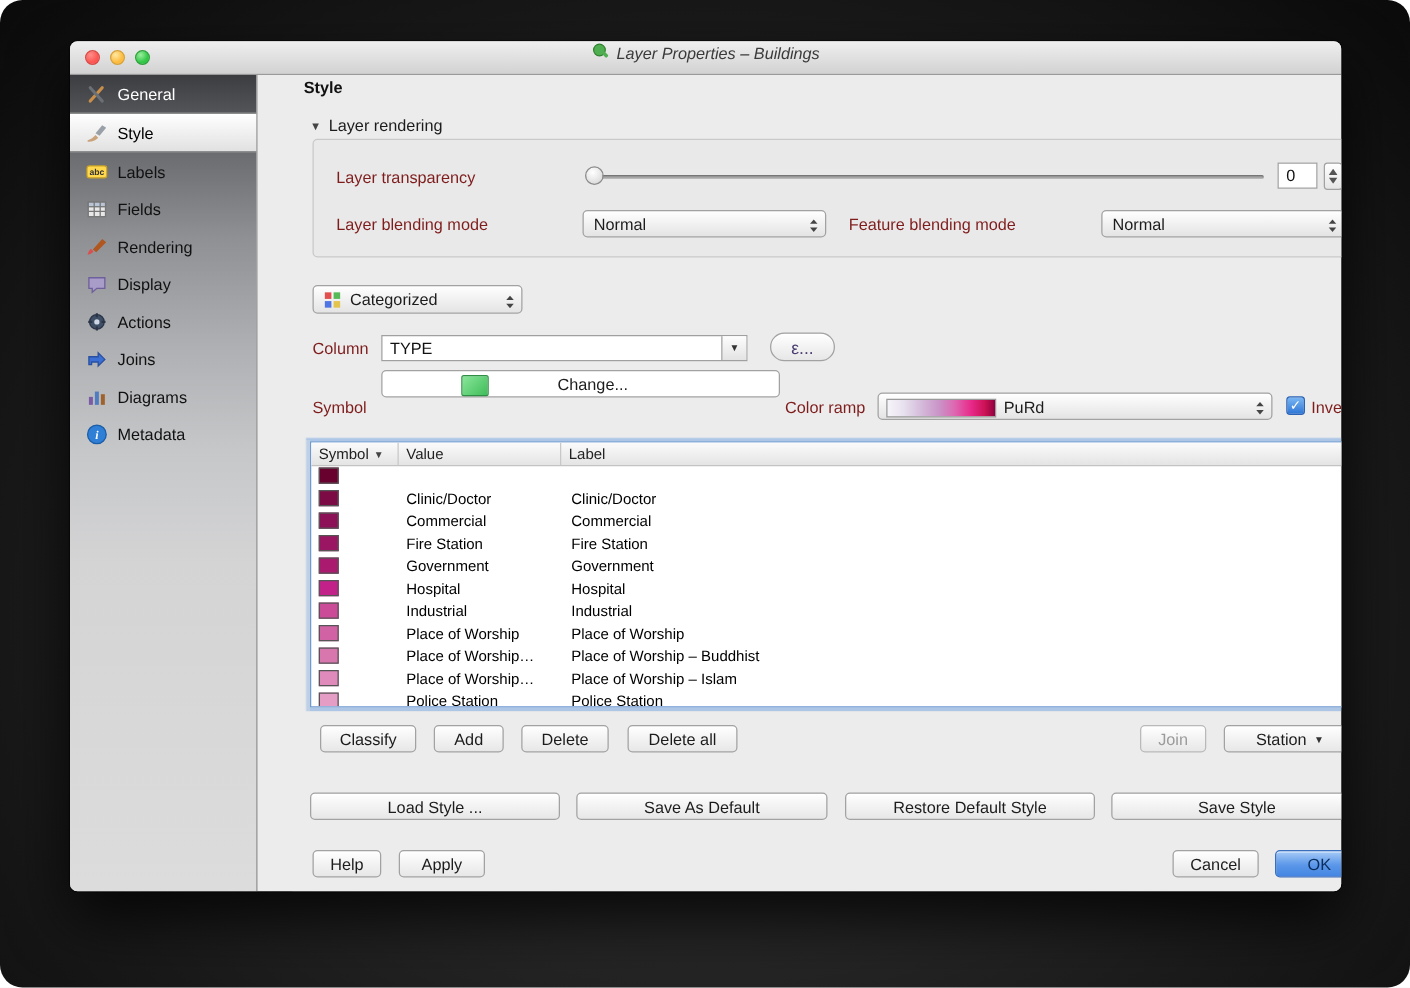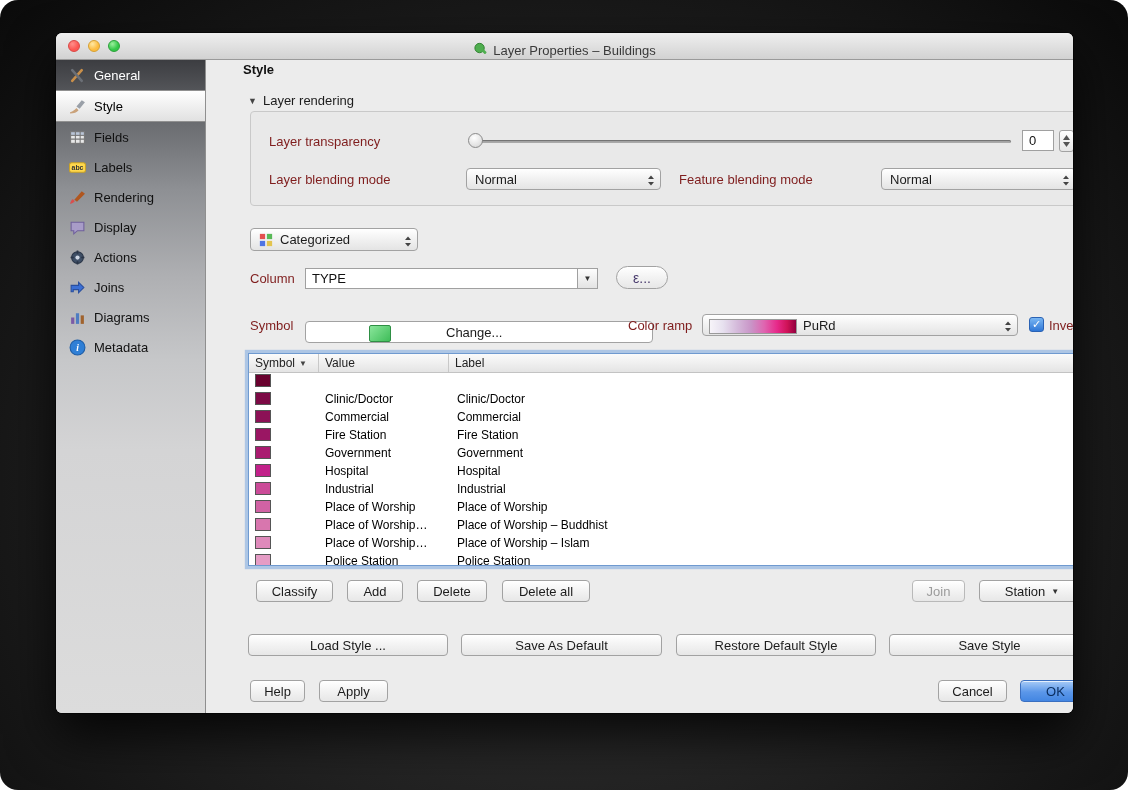--- a/index.html
+++ b/index.html
@@ -3,21 +3,21 @@
 <meta charset="utf-8">
 <style>
   html,body{margin:0;padding:0;width:1128px;height:790px;overflow:hidden;background:#fff;
     font-family:"Liberation Sans","DejaVu Sans",sans-serif;-webkit-font-smoothing:antialiased;}
   .backdrop{position:absolute;inset:0;border-radius:18px;
     background:radial-gradient(ellipse at 50% 62%, #353535 0%, #232323 45%, #141414 80%, #0a0a0a 100%);}
   .window{position:absolute;left:56px;top:33px;width:1017px;height:680px;border-radius:6px;overflow:hidden;
     background:#ececec;box-shadow:0 22px 48px rgba(0,0,0,.8),0 0 0 1px rgba(0,0,0,.45);}
   
   .titlebar{position:relative;height:26px;background:linear-gradient(#efefef,#d2d2d2);
-    border-bottom:1px solid #9a9a9a;display:flex;align-items:flex-end;justify-content:center;}
+    border-bottom:1px solid #9a9a9a;display:flex;align-items:flex-start;justify-content:center;font-style:italic;}
   .lights{position:absolute;left:12px;top:7px;display:flex;gap:8px;}
   .light{width:12px;height:12px;border-radius:50%;display:inline-block;box-sizing:border-box;}
   .light.red{background:radial-gradient(circle at 35% 30%,#ff8f8a,#fc5753 60%);border:1px solid #d94744;}
   .light.yellow{background:radial-gradient(circle at 35% 30%,#ffe8a3,#fdbc40 60%);border:1px solid #d6a032;}
   .light.green{background:radial-gradient(circle at 35% 30%,#9bef9d,#33c748 60%);border:1px solid #2aa138;}
   .title-wrap{display:flex;align-items:center;gap:5px;font-size:13px;color:#3a3a3a;}
   
   .wbody{position:relative;display:flex;height:653px;gap:28px;}
   .sidebar{width:150px;box-sizing:border-box;border-right:1px solid #8f8f8f;
     background:linear-gradient(180deg,#3c3d41 0px,#66686c 55px,#8e9094 130px,#aeafb2 215px,#c6c7c9 300px,#d4d4d5 390px,#dcdcdc 100%);}
@@ -120,35 +120,35 @@
               <svg width="17" height="17" viewBox="0 0 16 16">
                 <path d="M1 13.5c3-1 4-2 6-4l2 2c-2 2-4 3-8 3z" fill="#caa27a"></path>
                 <path d="M7 8l5-6 3 2-5 6z" fill="#9aa0a8"></path>
               </svg>
             </span>
             <span class="side-label">Style</span>
           </div>
           <div class="side-item">
             <span class="side-icon">
               <svg width="17" height="17" viewBox="0 0 16 16">
+                <rect x="0.5" y="3.5" width="15" height="9" rx="2" fill="#ffd84d" stroke="#c9a227"></rect>
+                <text x="8" y="10.5" font-size="6.5" text-anchor="middle" fill="#333" font-weight="bold">abc</text>
+              </svg>
+            </span>
+            <span class="side-label">Labels</span>
+          </div>
+          <div class="side-item">
+            <span class="side-icon">
+              <svg width="17" height="17" viewBox="0 0 16 16">
                 <rect x="1.5" y="2.5" width="13" height="11" fill="#e8e8e8" stroke="#777"></rect>
                 <rect x="1.5" y="2.5" width="13" height="3.5" fill="#b9c4d6" stroke="#777"></rect>
                 <path d="M1.5 9.5h13M6 2.5v11M10.5 2.5v11" stroke="#777" fill="none"></path>
               </svg>
             </span>
             <span class="side-label">Fields</span>
-          </div>
-          <div class="side-item">
-            <span class="side-icon">
-              <svg width="17" height="17" viewBox="0 0 16 16">
-                <rect x="0.5" y="3.5" width="15" height="9" rx="2" fill="#ffd84d" stroke="#c9a227"></rect>
-                <text x="8" y="10.5" font-size="6.5" text-anchor="middle" fill="#333" font-weight="bold">abc</text>
-              </svg>
-            </span>
-            <span class="side-label">Labels</span>
           </div>
           <div class="side-item">
             <span class="side-icon">
               <svg width="17" height="17" viewBox="0 0 16 16">
                 <path d="M1 14c2-.5 3-1 4.5-2.5l-2-2C2 11 1.5 12 1 14z" fill="#d94f4f"></path>
                 <path d="M5 10l7-8 3 2.5-7.5 7.5z" fill="#b0561f"></path>
               </svg>
             </span>
             <span class="side-label">Rendering</span>
           </div>
@@ -262,21 +262,21 @@
         <span class="lbl" style="left:16px;top:211px">Column</span>
         <div class="combo" style="left:71px;top:208px;width:293px">
           <span>TYPE</span>
           <span class="combo-btn">▼</span>
         </div>
         <div class="btn" style="left:382px;top:206px;width:52px;height:23px;border-radius:12px;color:#4a3c6e;font-size:14px">
           <span>ε...</span>
         </div>
 
         <span class="lbl" style="left:16px;top:258px">Symbol</span>
-        <div class="btn" style="left:71px;top:261px;width:348px;background:#fff;justify-content:flex-start">
+        <div class="btn" style="left:71px;top:236px;width:319px;background:#fff;justify-content:flex-start">
           <span class="sym-preview"></span>
           <span style="margin-left:140px">Change...</span>
         </div>
 
         <span class="lbl" style="left:394px;top:258px">Color ramp</span>
         <div class="popup" style="left:468px;top:254px;width:316px;padding-left:100px">
           <span class="ramp-preview"></span>
           <span>PuRd</span>
           <span class="chevrons"><svg width="8" height="11" viewBox="0 0 8 11">
                 <path d="M4 .5L7 4H1z" fill="#444"></path>

